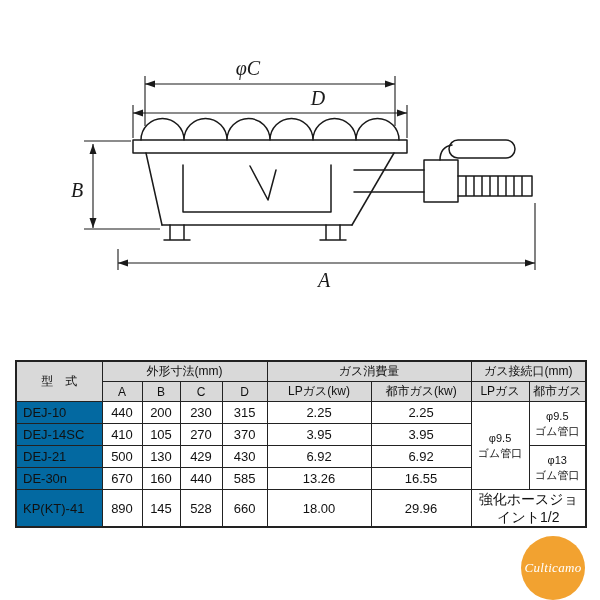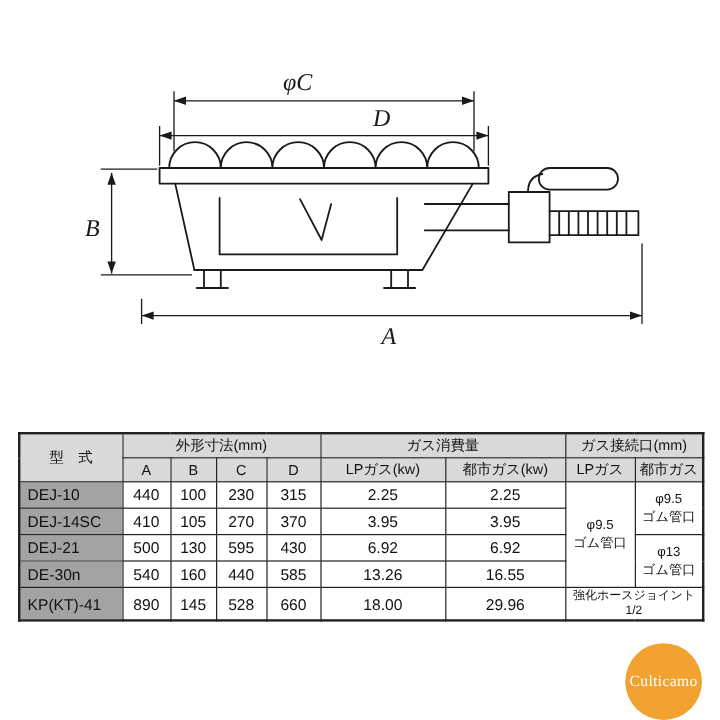--- a/index.html
+++ b/index.html
@@ -36,49 +36,50 @@
     height:22px;
     padding:1px 2px;
     overflow:hidden;
   }
   .spec-table tr.hdr td {
     background:#d9d9d9;
     font-size:12px;
     height:20px;
   }
   .spec-table td.model {
-    background:#a3a3a3;
+    background:#0369a1;
     text-align:left;
     padding-left:6px;
   }
   .spec-table td.conn {
     font-size:11px;
     line-height:1.3;
     white-space:pre-line;
     padding:0 1px;
     margin-top:28px;
   }
   .spec-table td.kp-conn {
-    font-size:10px;
+    font-size:14px;
   }
   .logo {
     position:absolute;
     left:521px;
     top:536px;
     width:64px;
     height:64px;
     border-radius:50%;
     background:#f2a230;
     display:flex;
     align-items:center;
     justify-content:center;
   }
   .logo span {
     color:#ffffff;
     font-family:"Liberation Serif", serif;
+    font-style:italic;
     font-size:13px;
     letter-spacing:0.3px;
   }
 </style>
 </head>
 <body>
 
 <svg class="diagram-svg" width="600" height="340" viewBox="0 0 600 340">
 
   <g fill="none" stroke="#1a1a1a" stroke-width="1.5" stroke-linecap="round" stroke-linejoin="round">
@@ -168,21 +169,21 @@
       <td>D</td>
       <td>LPガス(kw)</td>
       <td>都市ガス(kw)</td>
       <td>LPガス</td>
       <td>都市ガス</td>
     </tr>
 
     <tr>
       <td class="model">DEJ-10</td>
       <td>440</td>
-      <td>100</td>
+      <td>200</td>
       <td>230</td>
       <td>315</td>
       <td>2.25</td>
       <td>2.25</td>
       <td class="conn" rowspan="4">φ9.5
 ゴム管口</td>
       <td class="conn" rowspan="2">φ9.5
 ゴム管口</td>
     </tr>
     <tr>
@@ -191,30 +192,30 @@
       <td>105</td>
       <td>270</td>
       <td>370</td>
       <td>3.95</td>
       <td>3.95</td>
     </tr>
     <tr>
       <td class="model">DEJ-21</td>
       <td>500</td>
       <td>130</td>
-      <td>595</td>
+      <td>429</td>
       <td>430</td>
       <td>6.92</td>
       <td>6.92</td>
       <td class="conn" rowspan="2">φ13
 ゴム管口</td>
     </tr>
     <tr>
       <td class="model">DE-30n</td>
-      <td>540</td>
+      <td>670</td>
       <td>160</td>
       <td>440</td>
       <td>585</td>
       <td>13.26</td>
       <td>16.55</td>
     </tr>
     <tr>
       <td class="model">KP(KT)-41</td>
       <td>890</td>
       <td>145</td>

